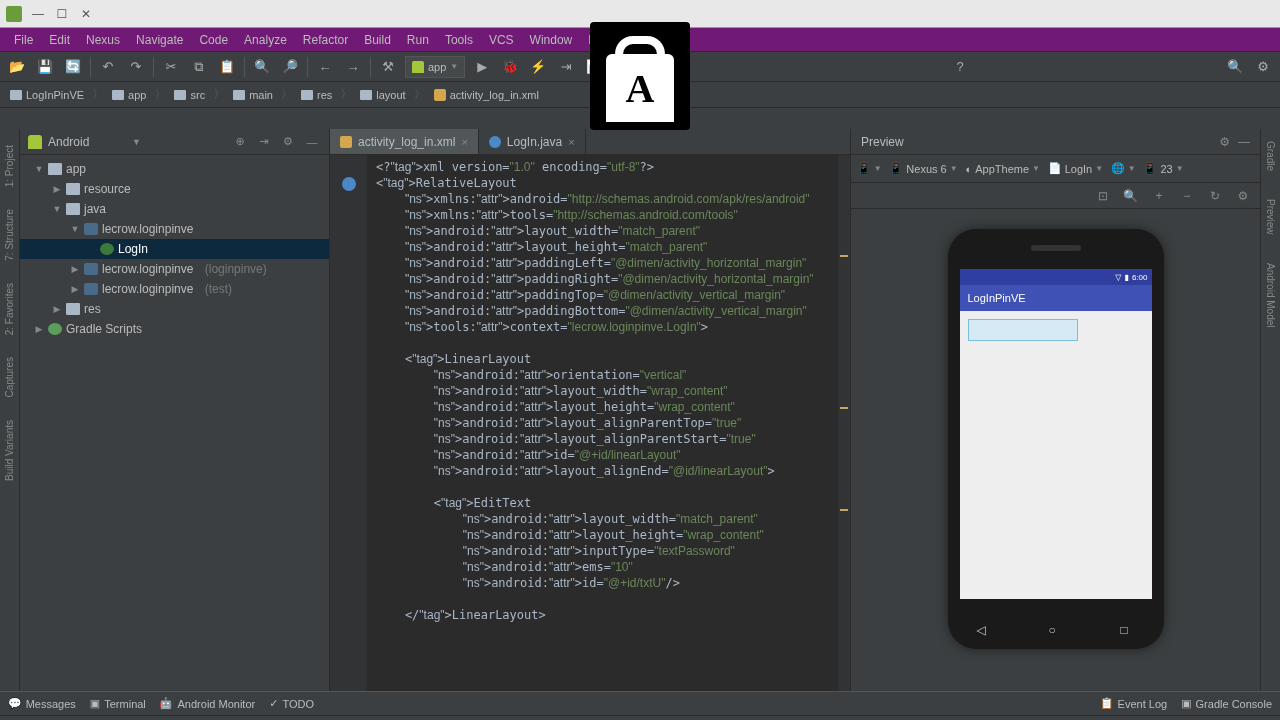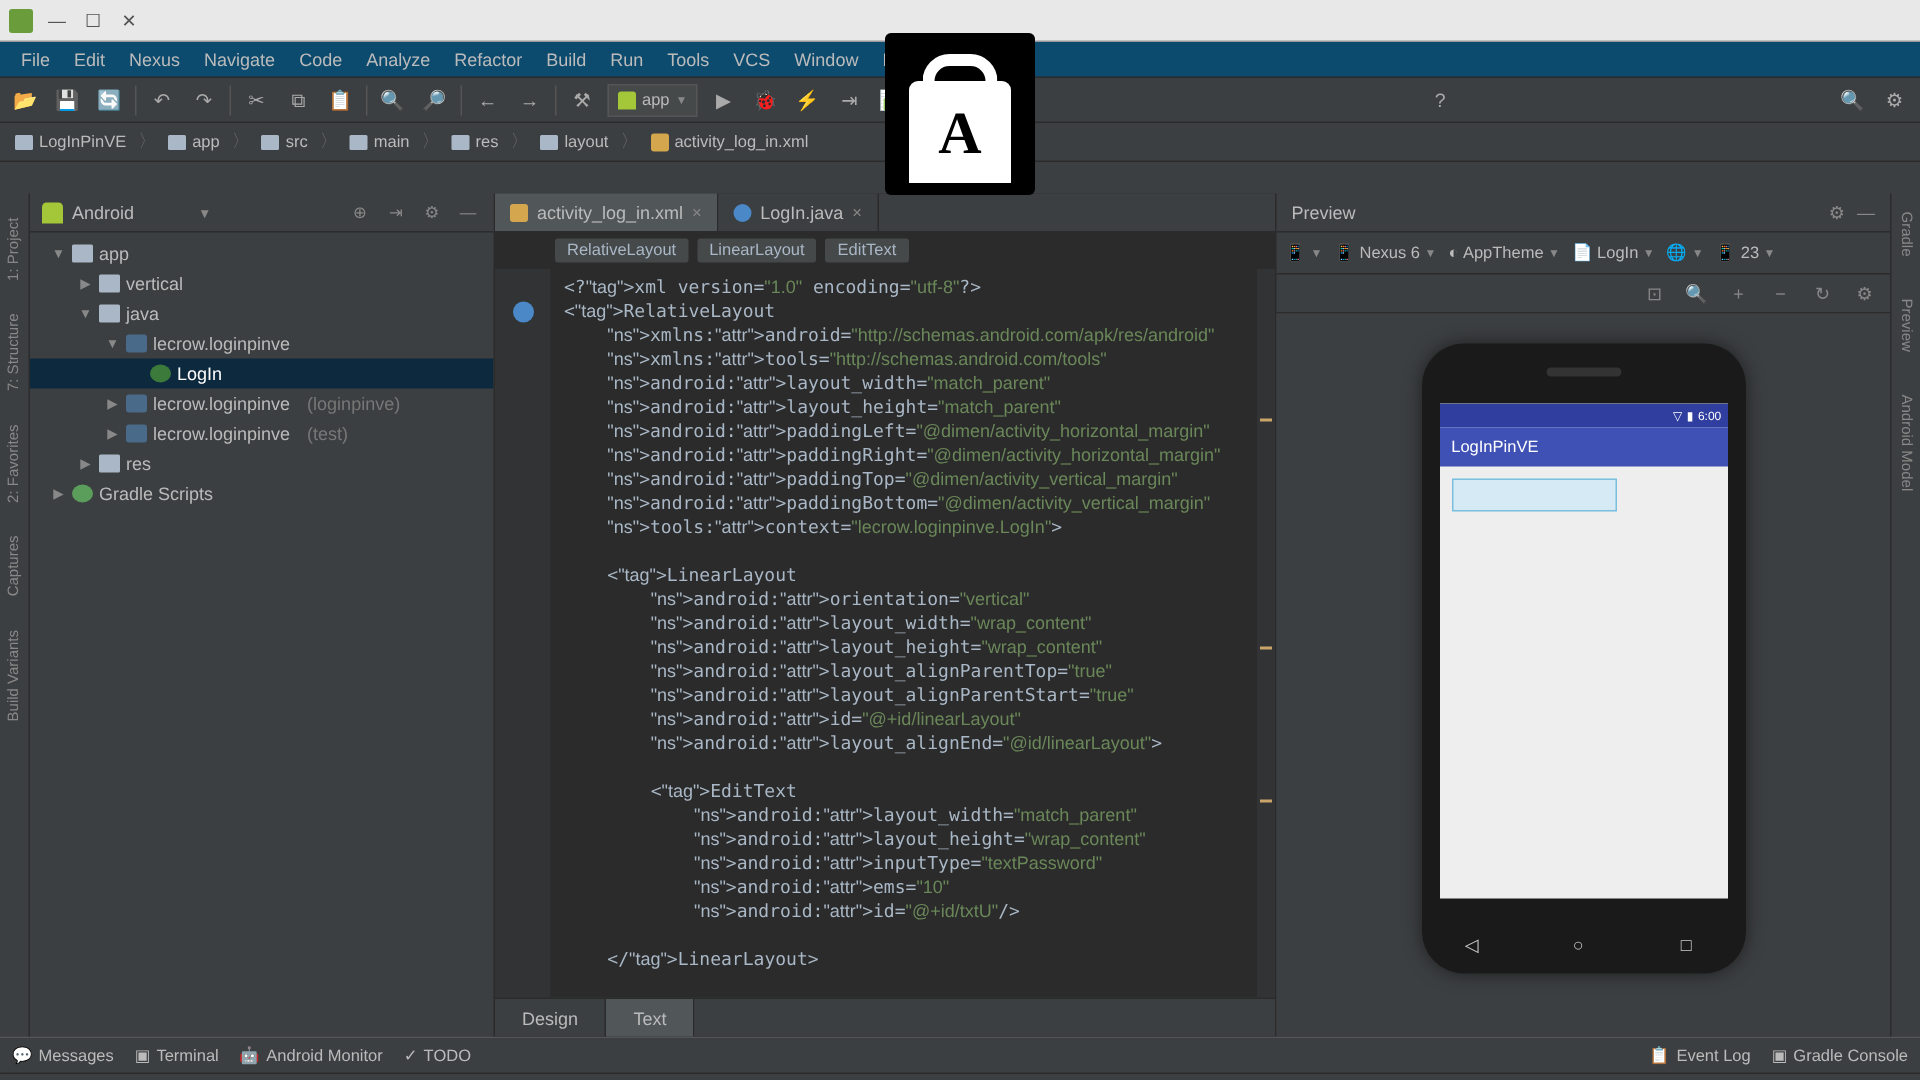--- a/index.html
+++ b/index.html
@@ -4,21 +4,21 @@
 <style>
 * { margin: 0; padding: 0; box-sizing: border-box; font-family: "Segoe UI", Tahoma, sans-serif; }
 body { background: #3c3f41; color: #bbbbbb; font-size: 12px; overflow: hidden; width: 1280px; height: 720px; }
 
 .titlebar { background: #e8e8e8; height: 28px; display: flex; align-items: center; padding: 0 6px; color: #222; border-bottom: 1px solid #999; }
 .titlebar .icon { width: 16px; height: 16px; background: #6a9c3b; margin-right: 6px; border-radius: 2px; }
 .titlebar .title { flex: 1; font-size: 11px; }
 .titlebar .winbtns { display: flex; gap: 4px; }
 .titlebar .winbtn { width: 20px; height: 16px; display: flex; align-items: center; justify-content: center; font-size: 12px; color: #555; }
 
-.menubar { background: #0c4a6e; height: 24px; display: flex; align-items: center; padding: 0 6px; border-bottom: 1px solid #2b2b2b; }
+.menubar { background: #701a75; height: 24px; display: flex; align-items: center; padding: 0 6px; border-bottom: 1px solid #2b2b2b; }
 .menubar span { padding: 0 8px; color: #bbbbbb; font-size: 12px; cursor: default; }
 
 .toolbar { background: #3c3f41; height: 30px; display: flex; align-items: center; padding: 0 6px; gap: 6px; border-bottom: 1px solid #2b2b2b; position: relative; }
 .toolbar .tbtn { width: 22px; height: 22px; display: flex; align-items: center; justify-content: center; color: #aaaaaa; font-size: 13px; }
 .toolbar .sep { width: 1px; height: 20px; background: #555; }
 .toolbar .runselect { display: flex; align-items: center; gap: 4px; padding: 0 6px; height: 22px; border: 1px solid #555; background: #45494a; font-size: 11px; color: #bbb; }
 .toolbar .runselect .droid { width: 12px; height: 12px; background: #a4c639; border-radius: 2px 2px 0 0; }
 
 .applogo { position: absolute; left: 590px; top: 22px; width: 100px; height: 108px; background: #000; border-radius: 4px; z-index: 100; display: flex; align-items: flex-end; justify-content: center; }
 .applogo .lock { width: 68px; height: 68px; background: #fff; border-radius: 6px 6px 0 0; position: relative; margin-bottom: 8px; display: flex; align-items: center; justify-content: center; }
@@ -243,21 +243,21 @@
     </div>
     <div class="tree">
       <div class="tree-row" style="padding-left:14px">
           <span class="toggle">▼</span>
           <span class="ticon folder"></span>
           <span>app</span>
         </div>
       <div class="tree-row" style="padding-left:32px">
           <span class="toggle">▶</span>
           <span class="ticon folder"></span>
-          <span>vertical</span>
+          <span>resource</span>
         </div>
       <div class="tree-row" style="padding-left:32px">
           <span class="toggle">▼</span>
           <span class="ticon folder"></span>
           <span>java</span>
         </div>
       <div class="tree-row" style="padding-left:50px">
           <span class="toggle">▼</span>
           <span class="ticon pkg"></span>
           <span>lecrow.loginpinve</span>
@@ -286,25 +286,20 @@
       <div class="etab active">
           <span class="xmli"></span>
           <span>activity_log_in.xml</span>
           <span class="close">×</span>
         </div>
       <div class="etab">
           <span class="ji"></span>
           <span>LogIn.java</span>
           <span class="close">×</span>
         </div>
-    </div>
-    <div class="breadcrumb-bar">
-      <span class="bc">RelativeLayout</span>
-      <span class="bc">LinearLayout</span>
-      <span class="bc">EditText</span>
     </div>
     <div class="codearea">
       <div class="gutter">
         <div class="gicon" style="margin-top:18px"></div>
       </div>
       <div class="code" id="codeblock">&lt;?<span class="&lt;span">"tag"</span>&gt;xml version=<span class="str">"1.0"</span> encoding=<span class="str">"utf-8"</span>?&gt;
 &lt;<span class="&lt;span">"tag"</span>&gt;RelativeLayout
     <span class="&lt;span">"ns"</span>&gt;xmlns:<span class="&lt;span">"attr"</span>&gt;android=<span class="str">"http://schemas.android.com/apk/res/android"</span>
     <span class="&lt;span">"ns"</span>&gt;xmlns:<span class="&lt;span">"attr"</span>&gt;tools=<span class="str">"http://schemas.android.com/tools"</span>
     <span class="&lt;span">"ns"</span>&gt;android:<span class="&lt;span">"attr"</span>&gt;layout_width=<span class="str">"match_parent"</span>
@@ -331,24 +326,20 @@
             <span class="&lt;span">"ns"</span>&gt;android:<span class="&lt;span">"attr"</span>&gt;ems=<span class="str">"10"</span>
             <span class="&lt;span">"ns"</span>&gt;android:<span class="&lt;span">"attr"</span>&gt;id=<span class="str">"@+id/txtU"</span>/&gt;
 
     &lt;/<span class="&lt;span">"tag"</span>&gt;LinearLayout&gt;</div>
       <div class="rgutter">
         <div class="mark" style="margin-top:100px"></div>
         <div class="mark" style="margin-top:150px"></div>
         <div class="mark" style="margin-top:100px"></div>
       </div>
     </div>
-    <div class="bottomtabs">
-      <div class="btab">Design</div>
-      <div class="btab active">Text</div>
-    </div>
   </div>
 
   <div class="previewpanel">
     <div class="header">
       <span>Preview</span>
       <div style="display:flex;gap:8px">
         <span style="color:#888">⚙</span>
         <span style="color:#888">—</span>
       </div>
     </div>

